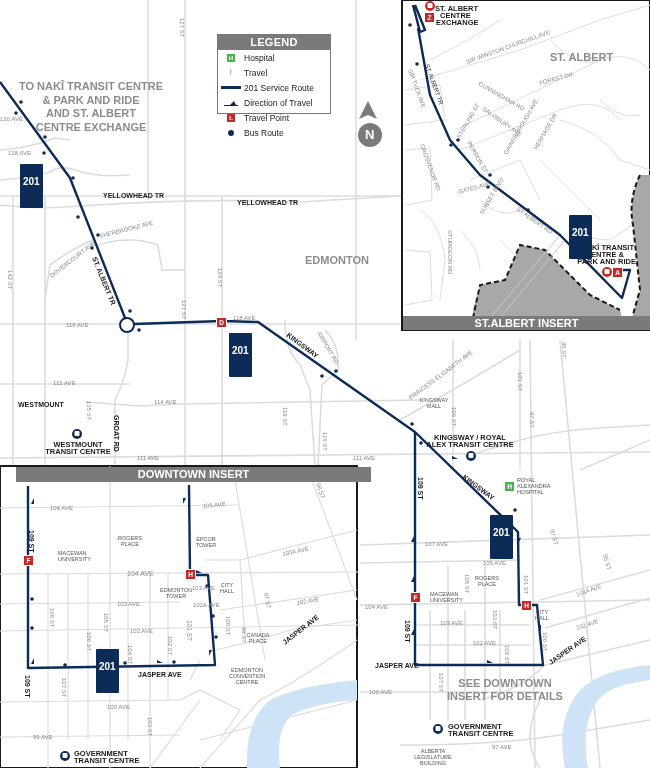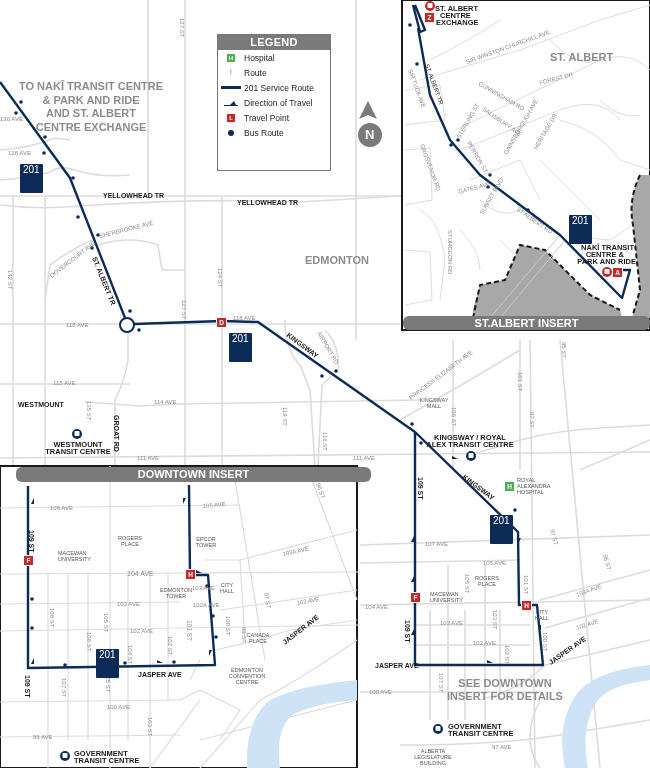--- a/index.html
+++ b/index.html
@@ -7,32 +7,32 @@
   #map { position:absolute; left:0; top:0; width:650px; height:768px; }
   svg text { font-family:"Liberation Sans", sans-serif; }
   .street { fill:#8a8a8a; font-size:6px; }
   .street-dark { fill:#1a1a1a; font-size:7px; font-weight:bold; }
   .area { fill:#8c8c8c; font-size:11px; font-weight:bold; }
   .place { fill:#555; font-size:5.5px; }
   .label-dark { fill:#1a1a1a; font-size:7.5px; font-weight:bold; }
   .road { stroke:#dcdcdc; stroke-width:1.6; fill:none; }
   .route { stroke:#0d2b57; stroke-width:2.4; fill:none; stroke-linejoin:round; }
   .stop { fill:#0d2b57; }
-  .legend-box { position:absolute; left:217px; top:34px; width:114px; height:137px; background:#fff; border:1px solid #777; box-sizing:border-box; }
+  .legend-box { position:absolute; left:217px; top:34px; width:114px; height:80px; background:#fff; border:1px solid #777; box-sizing:border-box; }
   .legend-title { background:#7a7a7a; color:#fff; font-weight:bold; font-size:11px; text-align:center; height:15px; line-height:15px; letter-spacing:0.3px; }
   .legend-row { display:flex; align-items:center; height:15px; font-size:8.5px; color:#222; }
   .legend-sym { width:26px; display:flex; justify-content:center; align-items:center; }
   .badge-h { width:8px; height:8px; background:#4caf50; color:#fff; font-size:6px; font-weight:bold; line-height:8px; text-align:center; }
   .badge-l { width:8px; height:8px; background:#c62828; color:#fff; font-size:6px; font-weight:bold; line-height:8px; text-align:center; }
   .sym-line { width:20px; height:2.5px; background:#0d2b57; }
   .sym-dot { width:6px; height:6px; border-radius:50%; background:#0d2b57; }
-  .route-badge { position:absolute; background:#0d2b57; color:#fff; font-weight:normal; font-size:10px; height:29px; line-height:12px; padding:0 3px; border-radius:1px; }
+  .route-badge { position:absolute; background:#0d2b57; color:#fff; font-weight:bold; font-size:10px; height:20px; line-height:12px; padding:12px 3px; border-radius:1px; }
   .tp { position:absolute; width:9px; height:9px; background:#c62828; color:#fff; font-weight:bold; font-size:6.5px; line-height:9px; text-align:center; border:1px solid #fff; }
   .hosp { position:absolute; width:9px; height:9px; background:#4caf50; color:#fff; font-weight:bold; font-size:6.5px; line-height:9px; text-align:center; }
-  .insert-bar { position:absolute; background:#7a7a7a; color:#fff; font-weight:bold; font-size:11px; text-align:center;border-radius:6px; }
+  .insert-bar { position:absolute; background:#7a7a7a; color:#fff; font-weight:bold; font-size:11px; text-align:center; }
   .north { position:absolute; left:357px; top:101px; width:30px; height:48px; }
 </style>
 </head>
 <body>
 
 <svg id="map" viewBox="0 0 650 768" xmlns="http://www.w3.org/2000/svg">
 
   <g>
     <line class="road" x1="0" y1="196" x2="650" y2="196"></line>
     <path class="road" d="M0 205 Q40 210 80 206 Q200 198 300 202 L400 196"></path>
@@ -411,21 +411,21 @@
   <div class="legend-row">
     <span class="legend-sym">
         <span class="badge-h">H</span>
       </span>
     <span>Hospital</span>
   </div>
   <div class="legend-row">
     <span class="legend-sym">
         <span style="color:#888;font-size:9px;">⍿</span>
       </span>
-    <span>Route</span>
+    <span>Travel</span>
   </div>
   <div class="legend-row">
     <span class="legend-sym">
         <span class="sym-line"></span>
       </span>
     <span>201 Service Route</span>
   </div>
   <div class="legend-row">
     <span class="legend-sym">
         <svg width="16" height="8">

